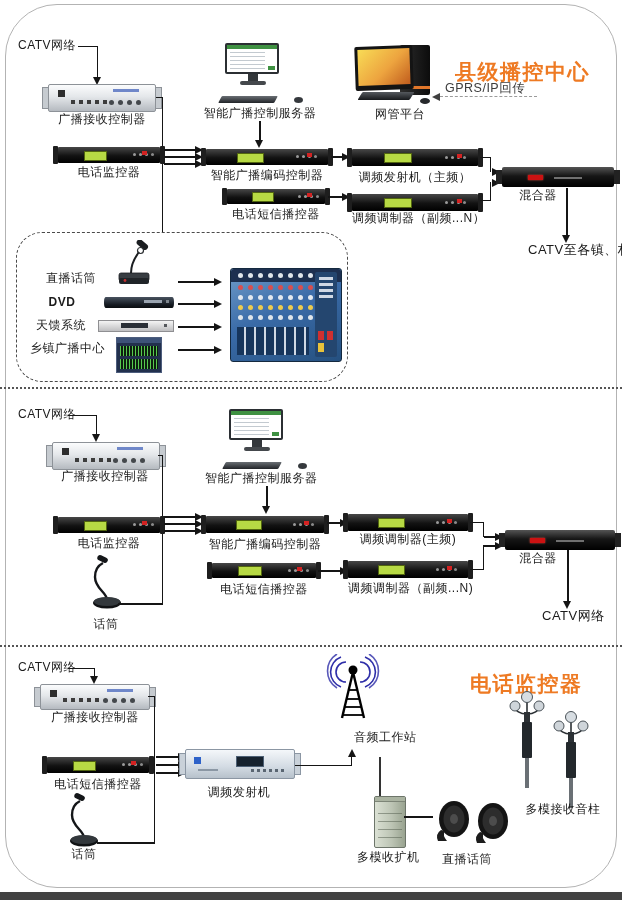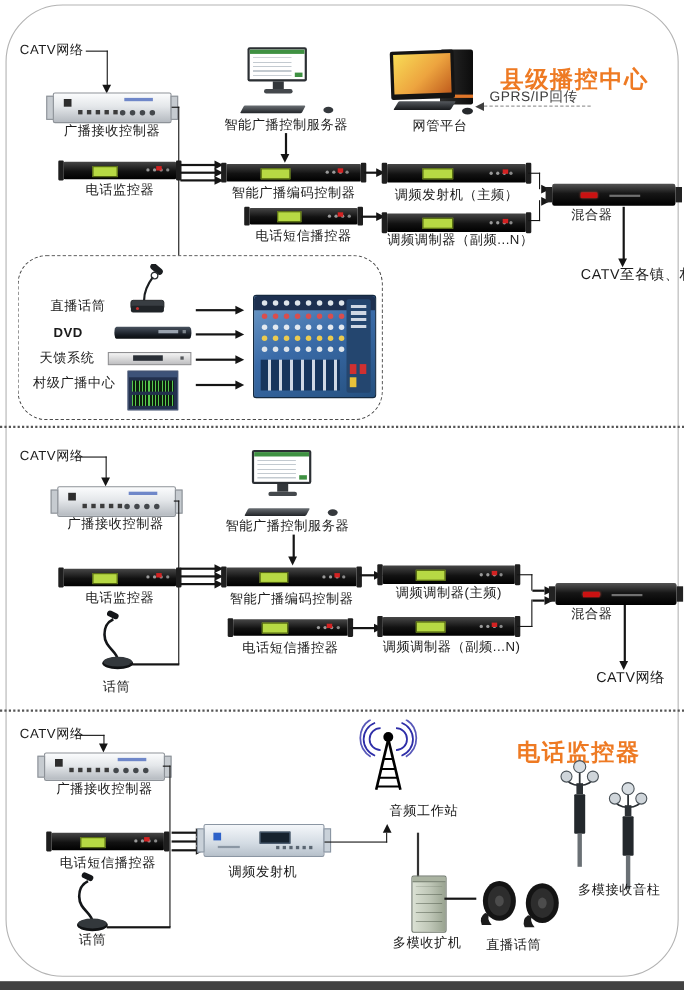--- a/index.html
+++ b/index.html
@@ -275,21 +275,21 @@
       <i class="dvd-tray"></i>
         <i class="dvd-dot"></i>
     </div>
 
     <div class="lbl" style="left:30px;top:319px;width:62px;">天馈系统</div>
     <div class="tuner" style="left:98px;top:320px;width:74px;height:10px;">
       <i class="tn-disp"></i>
         <i class="tn-dot"></i>
     </div>
 
-    <div class="lbl" style="left:30px;top:342px;width:62px;">村级广播中心</div>
+    <div class="lbl" style="left:30px;top:342px;width:62px;">乡镇广播中心</div>
     <div class="aws" style="left:116px;top:337px;width:44px;height:34px;">
       <i class="aws-head"></i>
         <i class="aws-wave w1"></i>
         <i class="aws-wave w2"></i>
     </div>
 
     <div class="hline" style="left:178px;top:281px;width:38px;"></div>
     <div class="arr arr-r" style="left:214px;top:278px;"></div>
     <div class="hline" style="left:178px;top:303px;width:38px;"></div>
     <div class="arr arr-r" style="left:214px;top:300px;"></div>

